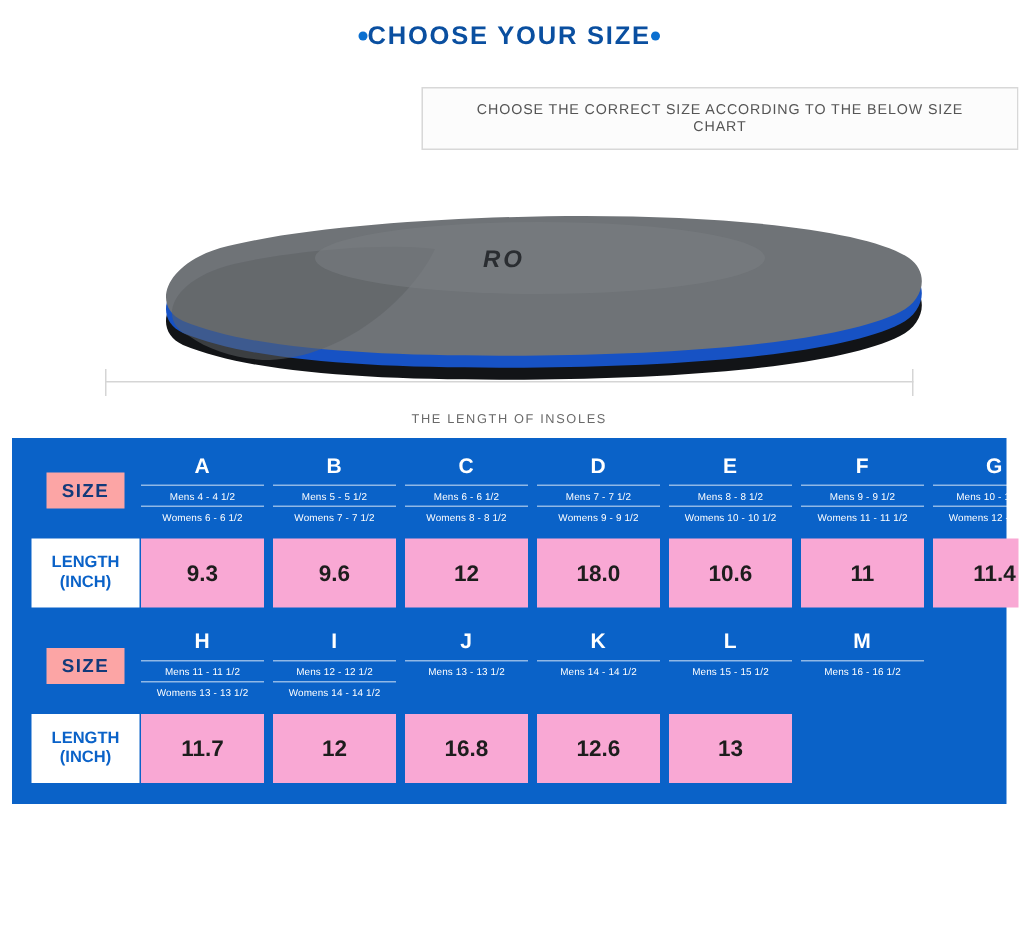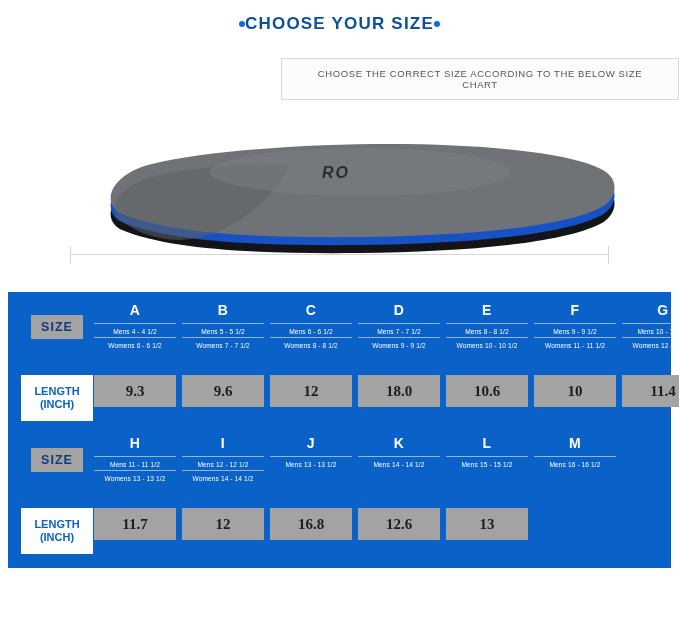--- a/index.html
+++ b/index.html
@@ -104,32 +104,32 @@
     background: #0a62c8;
     padding: 10px 0 14px 0;
     box-sizing: border-box;
   }
   .row {
     display: flex;
     align-items: stretch;
     padding: 0 12px;
     box-sizing: border-box;
   }
-  .row + .row { margin-top: 24px; }
+  .row + .row { margin-top: 8px; }
 
   .label-cell {
     width: 74px;
     flex: 0 0 74px;
     display: flex;
     align-items: center;
     justify-content: center;
     box-sizing: border-box;
   }
   .size-tag {
-    background: #a3a3a3;
+    background: #fca5a5;
     color: #123a7a;
     font-weight: bold;
     font-size: 12.5px;
     letter-spacing: 1px;
     padding: 5px 10px;
   }
   .length-tag {
     background: #ffffff;
     color: #0a62c8;
     font-weight: bold;
@@ -164,30 +164,29 @@
     line-height: 11px;
     border-top: 1px solid rgba(255,255,255,0.55);
     padding-top: 2px;
     letter-spacing: 0.1px;
   }
   .size-sub.first { border-top: 1px solid rgba(255,255,255,0.55); }
 
   .val-col {
     flex: 0 0 82px;
     width: 82px;
-    background: #a3a3a3;
+    background: #f9a8d4;
     color: #1d1d1d;
     font-size: 15px;
     font-weight: bold;
     display: flex;
     align-items: center;
     justify-content: center;
-    height: 32px;
-    box-sizing: border-box;
-    font-family: Liberation Serif, serif;
+    height: 46px;
+    box-sizing: border-box;
   }
   .spacer-col {
     flex: 0 0 82px;
     width: 82px;
   }
 </style>
 </head>
 <body>
 
 <div class="header">
@@ -210,20 +209,21 @@
     <path d="M62 86 C 40 76, 50 46, 92 36 C 150 22, 250 16, 330 16 C 430 16, 520 26, 546 44 C 560 54, 556 72, 540 80 C 500 100, 400 108, 300 109 C 200 110, 110 106, 62 86 Z" fill="#6f7377" transform="translate(0,14)"></path>
 
     <path d="M66 96 C 44 86, 54 58, 96 48 C 140 38, 200 34, 230 38 C 215 70, 170 110, 120 112 C 100 112, 80 106, 66 96 Z" fill="#5d6165" opacity="0.55" transform="translate(0,14)"></path>
 
     <ellipse cx="300" cy="58" rx="150" ry="24" fill="#7b7f83" opacity="0.5"></ellipse>
 
     <text x="262" y="64" fill="#2a2d31" font-family="Liberation Sans, sans-serif" font-size="16" font-weight="bold" font-style="italic" letter-spacing="2">RO</text>
   </svg>
 
   <div class="measure-line"></div>
+  <div class="length-caption">THE LENGTH OF INSOLES</div>
 </div>
 
 <div class="chart">
 
   <div class="row">
     <div class="label-cell">
       <span class="size-tag">SIZE</span>
     </div>
     <div class="cells">
       <div class="size-col">
@@ -270,21 +270,21 @@
         <div>LENGTH</div>
         <div>(INCH)</div>
       </div>
     </div>
     <div class="cells">
       <div class="val-col">9.3</div>
       <div class="val-col">9.6</div>
       <div class="val-col">12</div>
       <div class="val-col">18.0</div>
       <div class="val-col">10.6</div>
-      <div class="val-col">10</div>
+      <div class="val-col">11</div>
       <div class="val-col">11.4</div>
     </div>
   </div>
 
   <div class="row" style="margin-top:14px;">
     <div class="label-cell">
       <span class="size-tag">SIZE</span>
     </div>
     <div class="cells">
       <div class="size-col">

